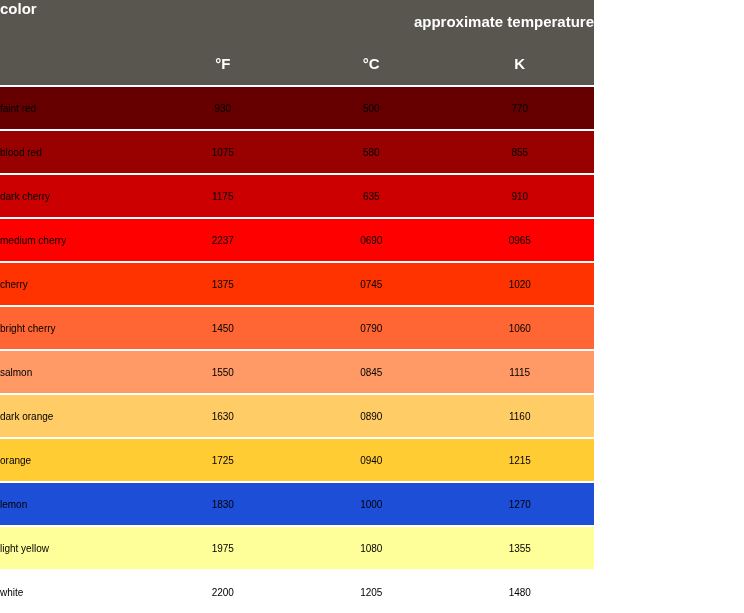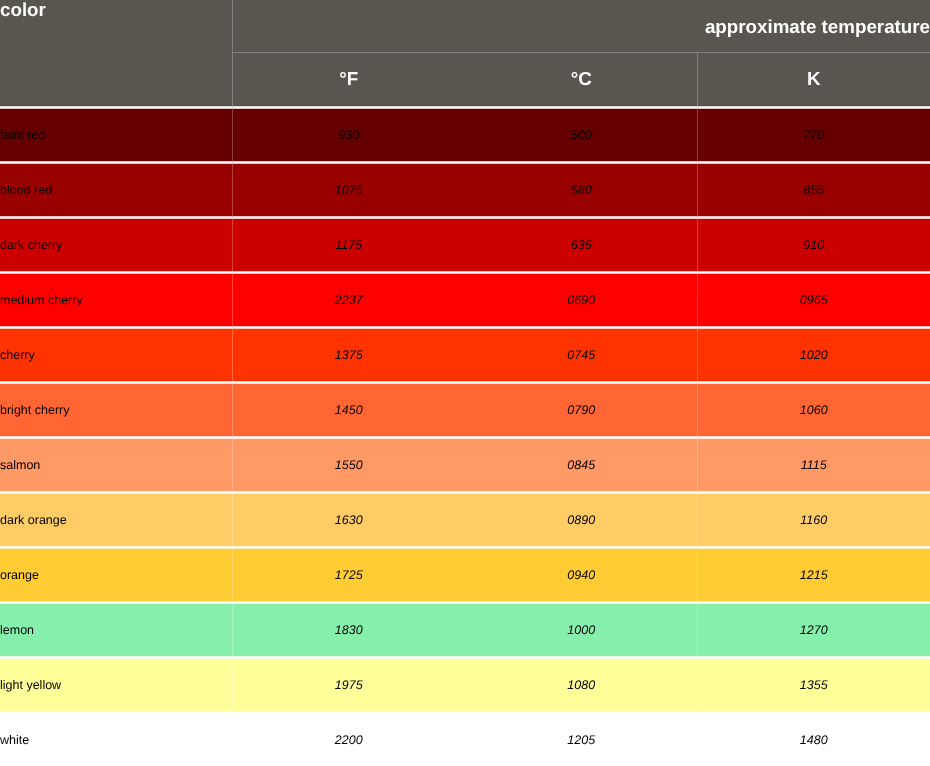--- a/index.html
+++ b/index.html
@@ -7,21 +7,21 @@
     padding: 0;
     background: #ffffff;
   }
   body {
     width: 744px;
     height: 613px;
     overflow: hidden;
     font-family: "Liberation Sans", sans-serif;
   }
   #temp-table {
-    width: 744px;
+    width: 594px;
     border-collapse: collapse;
     table-layout: fixed;
   }
   
   #temp-table thead th {
     background: #58564f;
     color: #ffffff;
     font-weight: bold;
     font-size: 15px;
     padding: 0;
@@ -56,21 +56,20 @@
     border-top: 2px solid #ffffff;
     height: 44px;
     box-sizing: border-box;
   }
   td.name {
     text-align: left;
     padding-left: 6px;
   }
   td.val {
     text-align: center;
-    font-style: italic;
   }
   tbody tr:first-child td {
     border-top: 2px solid #ffffff;
   }
   tr.row-white td {
     border-top: 2px solid #d8d8d8;
   }
 </style>
 </head>
 <body>
@@ -135,21 +134,21 @@
         <td class="val">1630</td>
         <td class="val">0890</td>
         <td class="val">1160</td>
       </tr>
       <tr style="background: rgb(255, 204, 51);">
         <td class="name">orange</td>
         <td class="val">1725</td>
         <td class="val">0940</td>
         <td class="val">1215</td>
       </tr>
-      <tr style="background: #86efac;">
+      <tr style="background: #1d4ed8;">
         <td class="name">lemon</td>
         <td class="val">1830</td>
         <td class="val">1000</td>
         <td class="val">1270</td>
       </tr>
       <tr style="background: rgb(255, 255, 153);">
         <td class="name">light yellow</td>
         <td class="val">1975</td>
         <td class="val">1080</td>
         <td class="val">1355</td>

